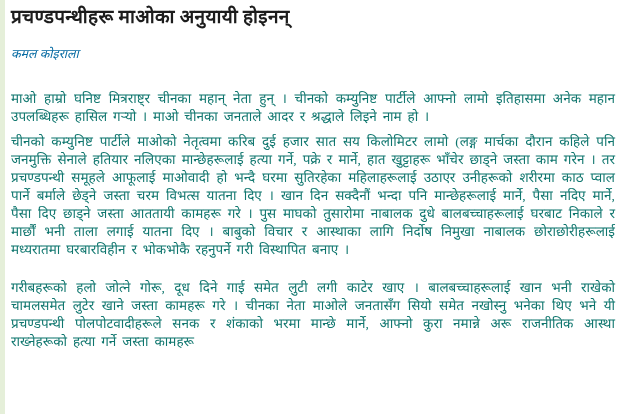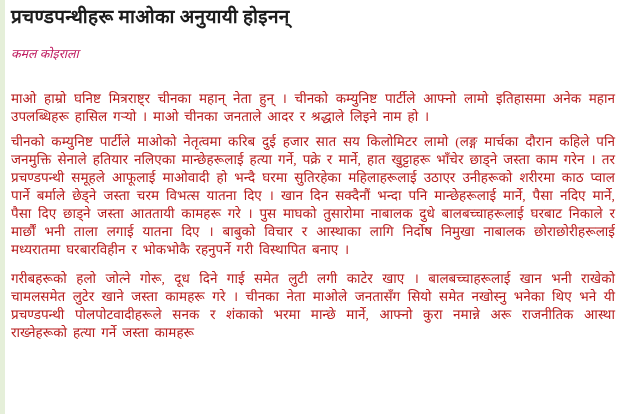--- a/index.html
+++ b/index.html
@@ -42,33 +42,33 @@
     font-weight: bold;
     color: #1c1c1c;
     margin: 2px 0 0 0;
     letter-spacing: 0.3px;
   }
   .article-byline {
     margin-top: 18px;
     font-style: italic;
     font-size: 12.5px;
     line-height: 15px;
-    color: #be185d;
+    color: #0369a1;
   }
   .body-paragraph {
     font-size: 13.5px;
     line-height: 18px;
     text-align: justify;
     word-spacing: 2.5px;
     margin: 0;
-    color: #b91c1c;
+    color: #0f766e;
   }
   .p-first  { margin-top: 28px; }
   .p-middle { margin-top: 7px; }
-  .p-last   { margin-top: 11px; }
+  .p-last   { margin-top: 20px; }
 </style>
 </head>
 <body>
 
 <div class="page">
   <div class="left-strip"></div>
   <div class="content">
     <h1 class="article-title">प्रचण्डपन्थीहरू माओका अनुयायी होइनन्</h1>
     <div class="article-byline">कमल कोइराला</div>
     <p class="body-paragraph p-first">माओ हाम्रो घनिष्ट मित्रराष्ट्र चीनका महान् नेता हुन् । चीनको कम्युनिष्ट पार्टीले आफ्नो लामो इतिहासमा अनेक महान उपलब्धिहरू हासिल गऱ्यो । माओ चीनका जनताले आदर र श्रद्धाले लिइने नाम हो ।</p>

